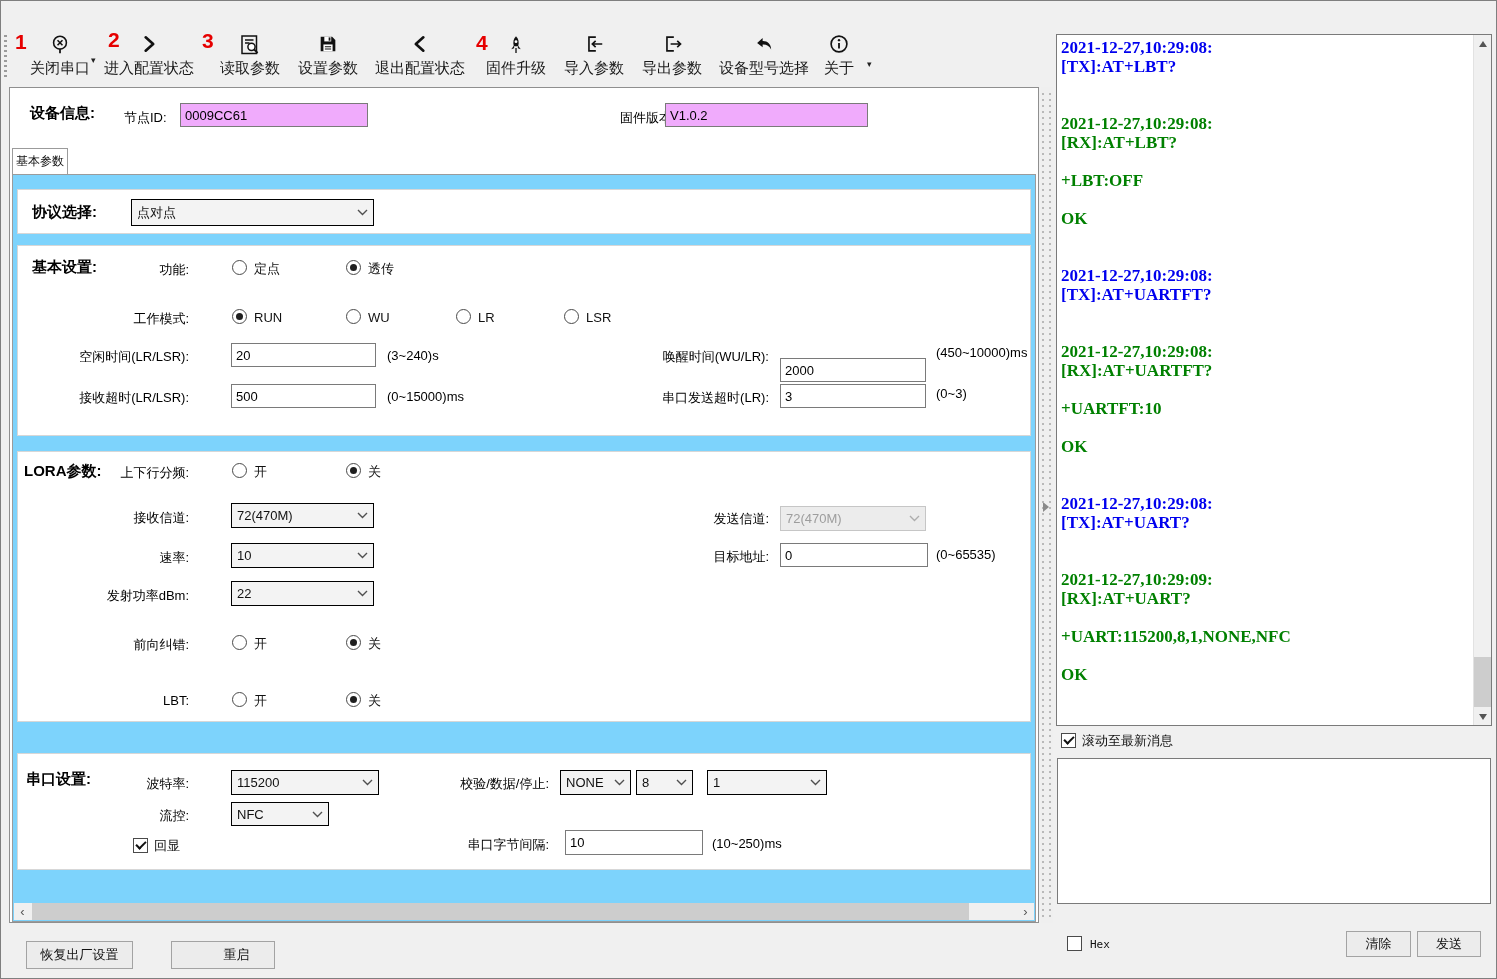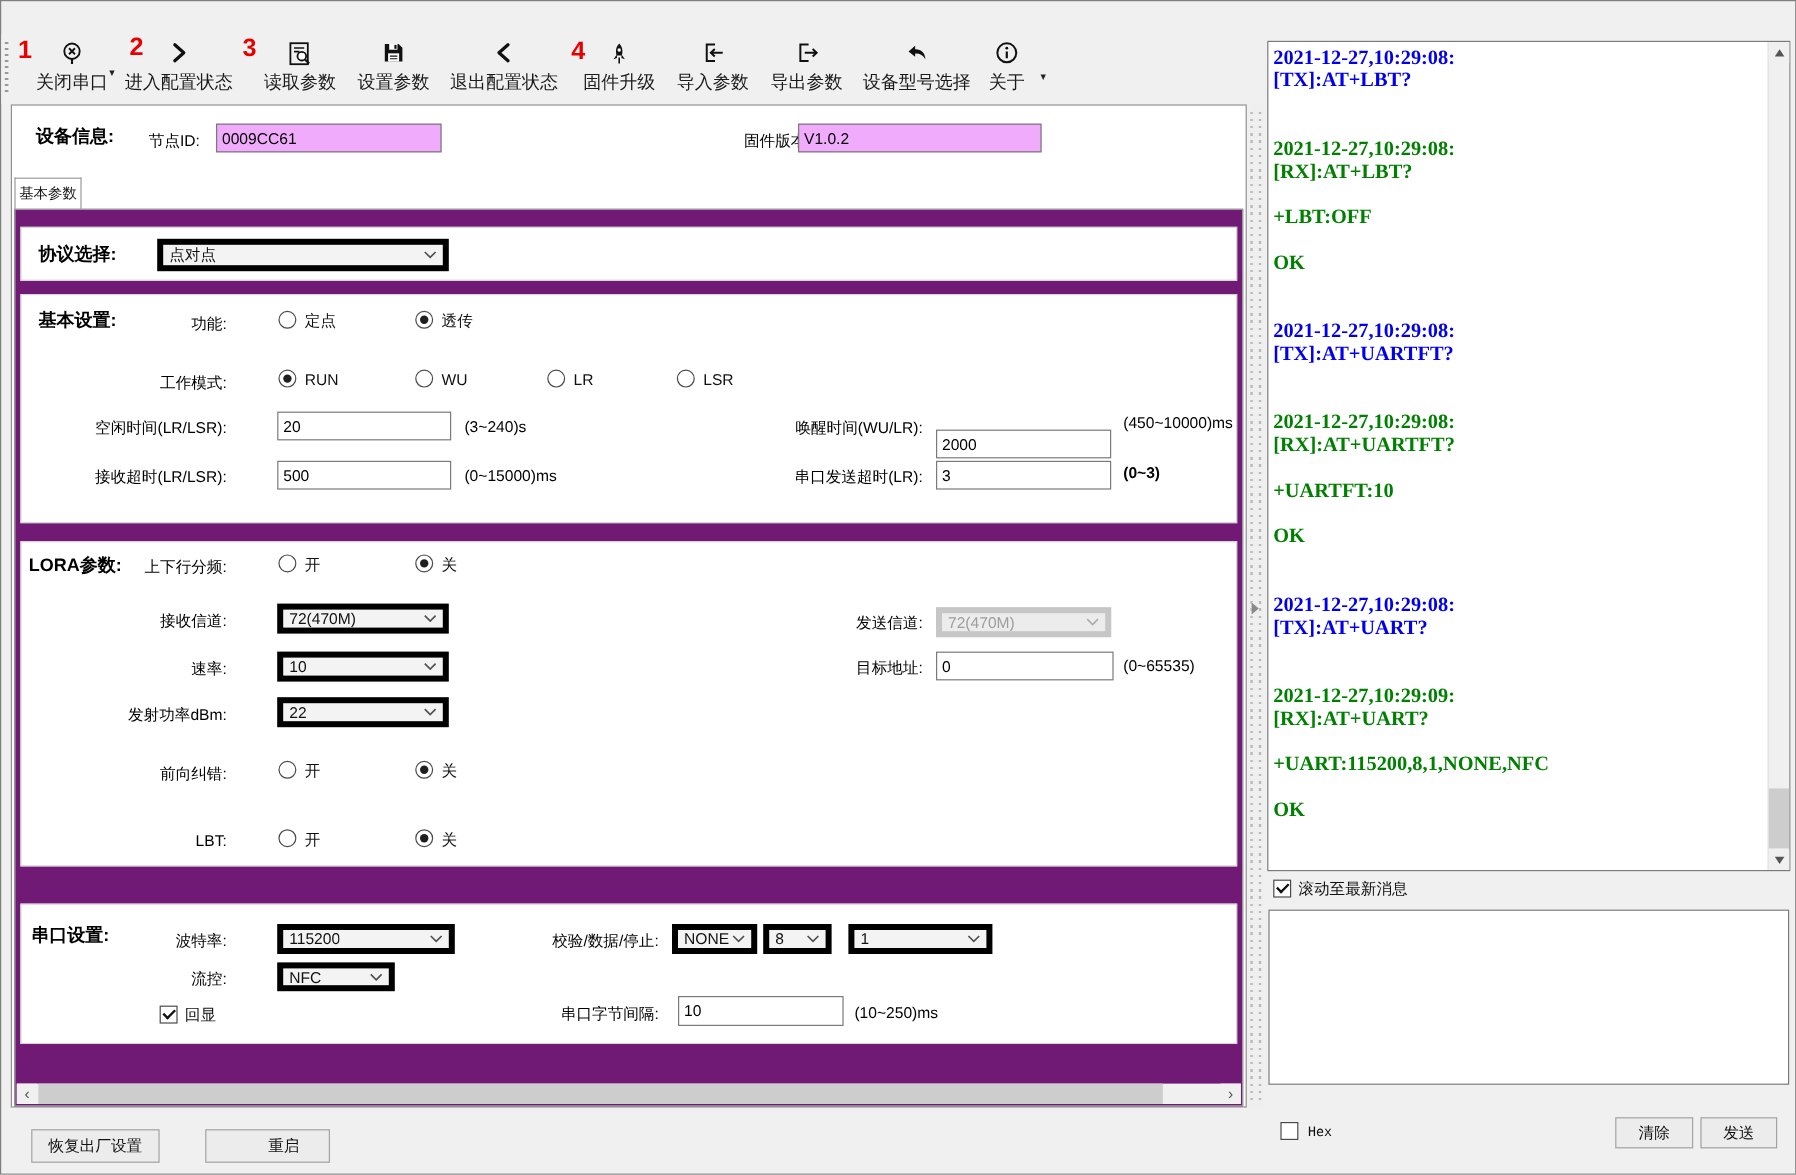--- a/index.html
+++ b/index.html
@@ -25,25 +25,25 @@
               border:1px solid #8f8f8f;box-sizing:border-box;}
   .lbl{position:absolute;font-size:13px;white-space:nowrap;color:#000;}
   .lbl.r{text-align:right;width:160px;}
   .sec-title{position:absolute;font-size:15px;font-weight:bold;white-space:nowrap;color:#000;}
   .tb-input{position:absolute;background:#fff;border:1px solid #7a7a7a;box-sizing:border-box;
             font-size:13px;padding:0 4px;font-family:inherit;color:#000;}
   .tb-input.ro{background:#f0abfc;}
   .tab{position:absolute;left:2px;top:60px;width:56px;height:26px;background:#fff;
        border:1px solid #9b9b9b;border-bottom:none;box-sizing:border-box;
        font-size:12px;text-align:center;line-height:24px;}
-  .page{position:absolute;left:2px;top:86px;width:1024px;height:748px;background:#701a75;
+  .page{position:absolute;left:2px;top:86px;width:1024px;height:748px;background:#7dd3fc;
         border:1px solid #9b9b9b;box-sizing:border-box;}
   .gbox{position:absolute;left:4px;width:1014px;border:1px solid #d7d7d7;background:#fff;box-sizing:border-box;}
   
-  .combo{position:absolute;background:#f3f3f3;border:5px solid #000000;box-sizing:border-box;font-size:13px;
+  .combo{position:absolute;background:#f3f3f3;border:1px solid #000000;box-sizing:border-box;font-size:13px;
          display:flex;align-items:center;justify-content:space-between;padding:0 5px;cursor:default;}
   .combo .val{white-space:nowrap;overflow:hidden;}
   .combo.disabled{background:#ececec;border-color:#c6c6c6;color:#9d9d9d;}
   .combo.disabled svg{opacity:.4;}
   
   .ropt{position:absolute;white-space:nowrap;cursor:default;}
   .rc{width:13px;height:13px;border:1px solid #4a4a4a;border-radius:50%;display:inline-block;
       background:#fff;position:relative;vertical-align:-2px;box-sizing:content-box;}
   .rc.sel::after{content:"";position:absolute;left:3px;top:3px;width:7px;height:7px;background:#1f1f1f;border-radius:50%;}
   .rl{margin-left:7px;font-size:13px;}
@@ -255,21 +255,21 @@
         <span class="lbl" style="left:369px;top:102px;">(3~240)s</span>
         <span class="lbl r" style="left:591px;top:102px;">唤醒时间(WU/LR):</span>
         <input class="tb-input" style="left: 762px; top: 112px; width: 146px; height: 24px;" value="2000">
         <span class="lbl" style="left:918px;top:99px;">(450~10000)ms</span>
 
         <span class="lbl r" style="left:11px;top:143px;">接收超时(LR/LSR):</span>
         <input class="tb-input" style="left: 213px; top: 138px; width: 145px; height: 24px;" value="500">
         <span class="lbl" style="left:369px;top:143px;">(0~15000)ms</span>
         <span class="lbl r" style="left:591px;top:143px;">串口发送超时(LR):</span>
         <input class="tb-input" style="left: 762px; top: 138px; width: 146px; height: 24px;" value="3">
-        <span class="lbl" style="left:918px;top:140px;font-weight:bold;">(0~3)</span>
+        <span class="lbl" style="left:918px;top:140px;">(0~3)</span>
       </div>
 
       <div class="gbox" style="top:276px;height:271px;">
         <span class="sec-title" style="left:6px;top:10px;">LORA参数:</span>
         <span class="lbl r" style="left:11px;top:12px;">上下行分频:</span>
         <div class="ropt" style="left:214px;top:10px;">
           <span class="rc"></span><span class="rl">开</span>
         </div>
         <div class="ropt" style="left:328px;top:10px;">
           <span class="rc sel"></span><span class="rl">关</span>

